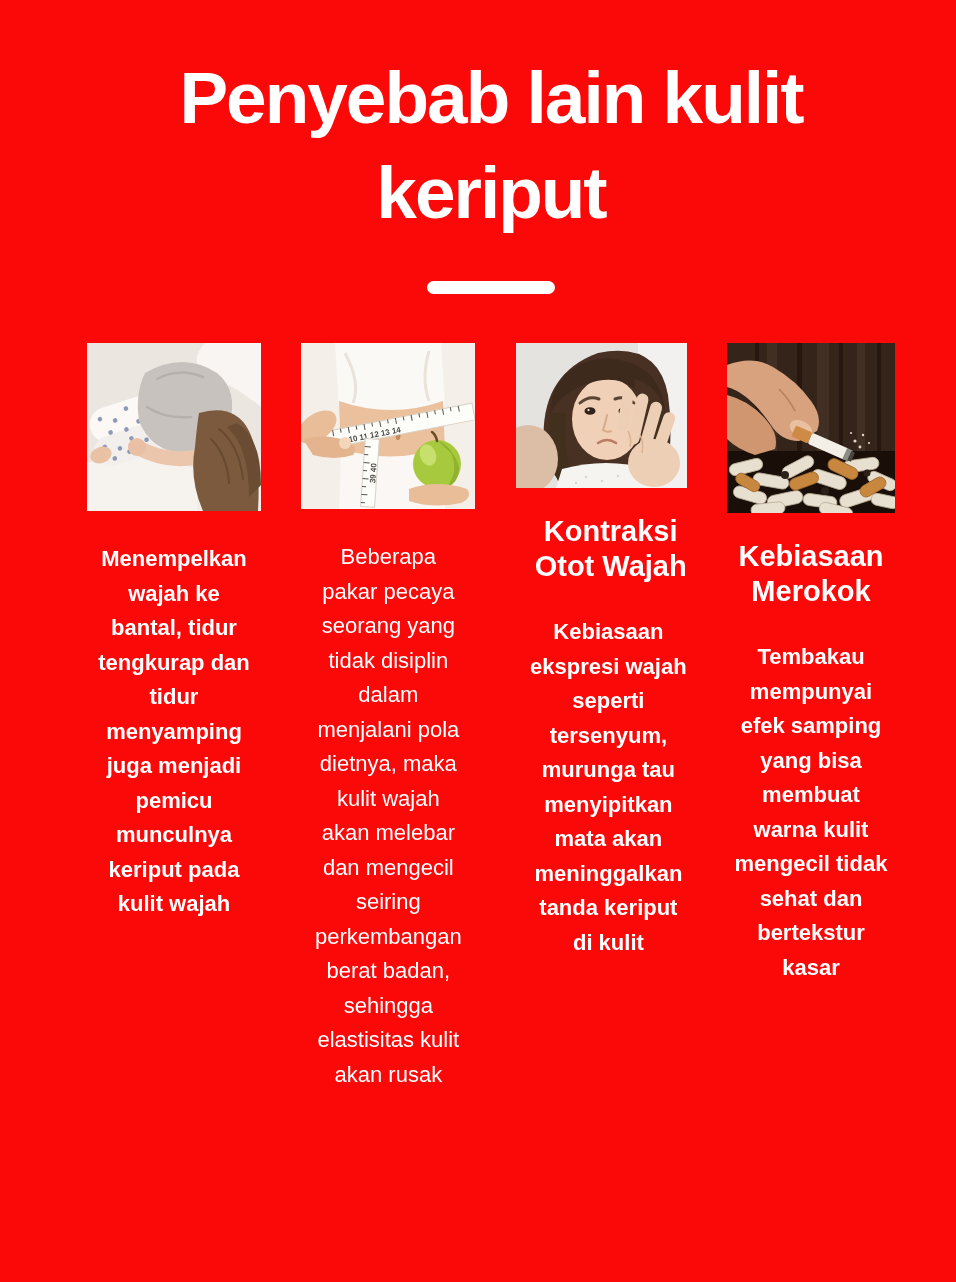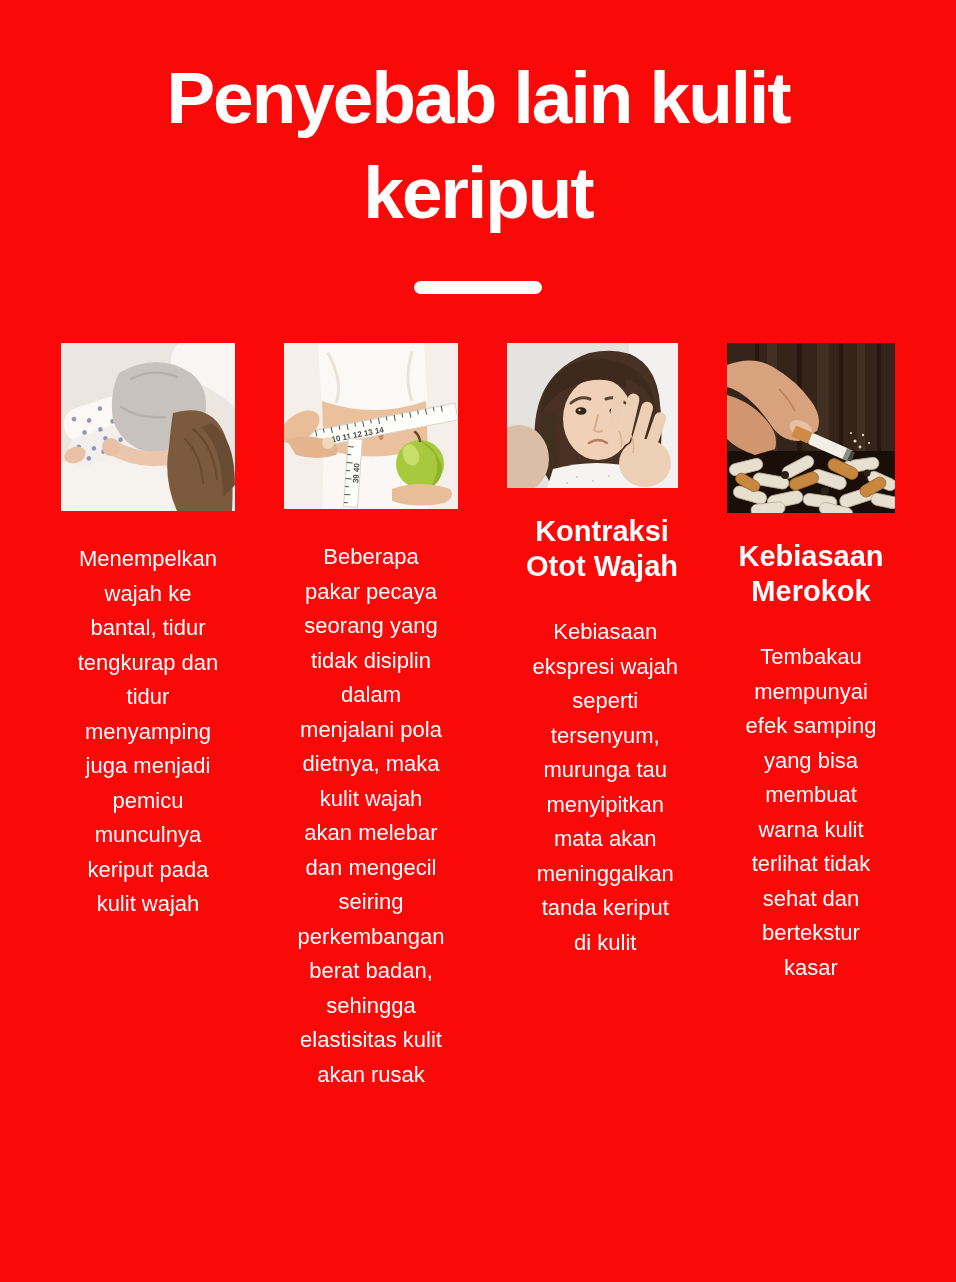--- a/index.html
+++ b/index.html
@@ -5,20 +5,21 @@
   * { margin:0; padding:0; box-sizing:border-box; }
   html,body { background:#555; }
   .poster {
     position:relative;
     width:956px; height:1282px;
     margin:0 auto;
     background:#fb0808;
     font-family:"Liberation Sans", sans-serif;
     color:#ffffff;
     overflow:hidden;
+    padding-left:26px;
   }
   .title {
     padding-top:50px;
     text-align:center;
     font-size:73px;
     font-weight:bold;
     line-height:95px;
     letter-spacing:-2px;
     white-space:pre-line;
   }
@@ -51,21 +52,21 @@
     font-size:29px;
     font-weight:bold;
     line-height:35px;
     white-space:pre-line;
   }
   .col-body {
     margin-top:31px;
     font-size:22px;
     line-height:34.5px;
     white-space:pre-line;
-    font-weight:normal;
+    font-weight:bold;
   }
   .col-body.regular { font-weight:normal;text-align:center; }
   .tape-num { font-family:"Liberation Sans", sans-serif; font-size:8px; font-weight:bold; fill:#4a4a46; }
 </style>
 </head>
 <body>
 
 <div class="poster">
 
   <h1 class="title">Penyebab lain kulit
@@ -305,20 +306,20 @@
         </g>
       </svg>
       <h2 class="col-heading">Kebiasaan
 Merokok</h2>
       <p class="col-body">Tembakau
 mempunyai
 efek samping
 yang bisa
 membuat
 warna kulit
-terlihat tidak
+mengecil tidak
 sehat dan
 bertekstur
 kasar</p>
     </div>
 
   </div>
 </div>
 
 </body></html>

